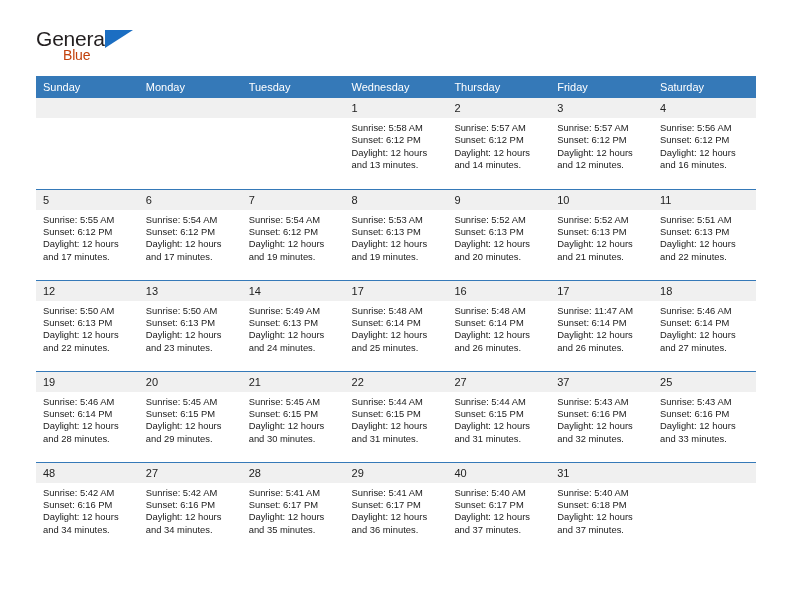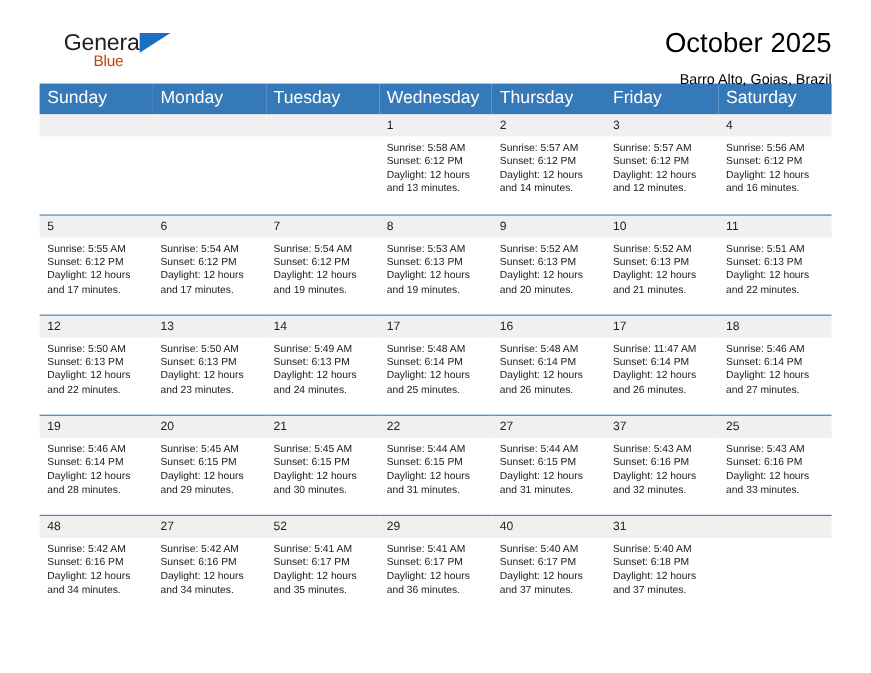--- a/index.html
+++ b/index.html
@@ -23,21 +23,20 @@
   }
 
   
   .header {
     display: flex;
     align-items: flex-start;
     justify-content: space-between;
     padding-top: 24px;
     height: 74px;
     box-sizing: border-box;
-    margin-left: 22px;
   }
   .logo {
     position: relative;
     width: 120px;
     height: 46px;
     line-height: 1;
     user-select: none;
   }
   .logo-general {
     position: absolute;
@@ -88,21 +87,21 @@
   
   .cal {
     width: 720px;
     border-collapse: collapse;
     table-layout: fixed;
     margin-top: 2px;
   }
   .cal th {
     background: #3579b8;
     color: #ffffff;
-    font-size: 16px;
+    font-size: 11px;
     font-weight: normal;
     text-align: left;
     padding: 5px 0 5px 7px;
     height: 19px;
     box-sizing: border-box;
     border: none;
   }
   .cal td {
     vertical-align: top;
     padding: 0;
@@ -139,24 +138,20 @@
 </head>
 <body>
 
 <div class="page">
 
   <div class="header">
     <div class="logo">
       <span class="logo-general">General</span>
       <span class="logo-tri"></span>
       <span class="logo-blue">Blue</span>
-    </div>
-    <div class="title-block">
-      <div class="cal-title">October 2025</div>
-      <div class="cal-subtitle">Barro Alto, Goias, Brazil</div>
     </div>
   </div>
 
   <table class="cal">
     <thead>
       <tr id="weekday-row">
           <th>Sunday</th>
           <th>Monday</th>
           <th>Tuesday</th>
           <th>Wednesday</th>
@@ -421,21 +416,21 @@
           <td>
             <div class="daynum">27</div>
             <div class="details">
               <div>Sunrise: 5:42 AM</div>
               <div>Sunset: 6:16 PM</div>
               <div>Daylight: 12 hours</div>
               <div>and 34 minutes.</div>
             </div>
           </td>
           <td>
-            <div class="daynum">52</div>
+            <div class="daynum">28</div>
             <div class="details">
               <div>Sunrise: 5:41 AM</div>
               <div>Sunset: 6:17 PM</div>
               <div>Daylight: 12 hours</div>
               <div>and 35 minutes.</div>
             </div>
           </td>
           <td>
             <div class="daynum">29</div>
             <div class="details">

